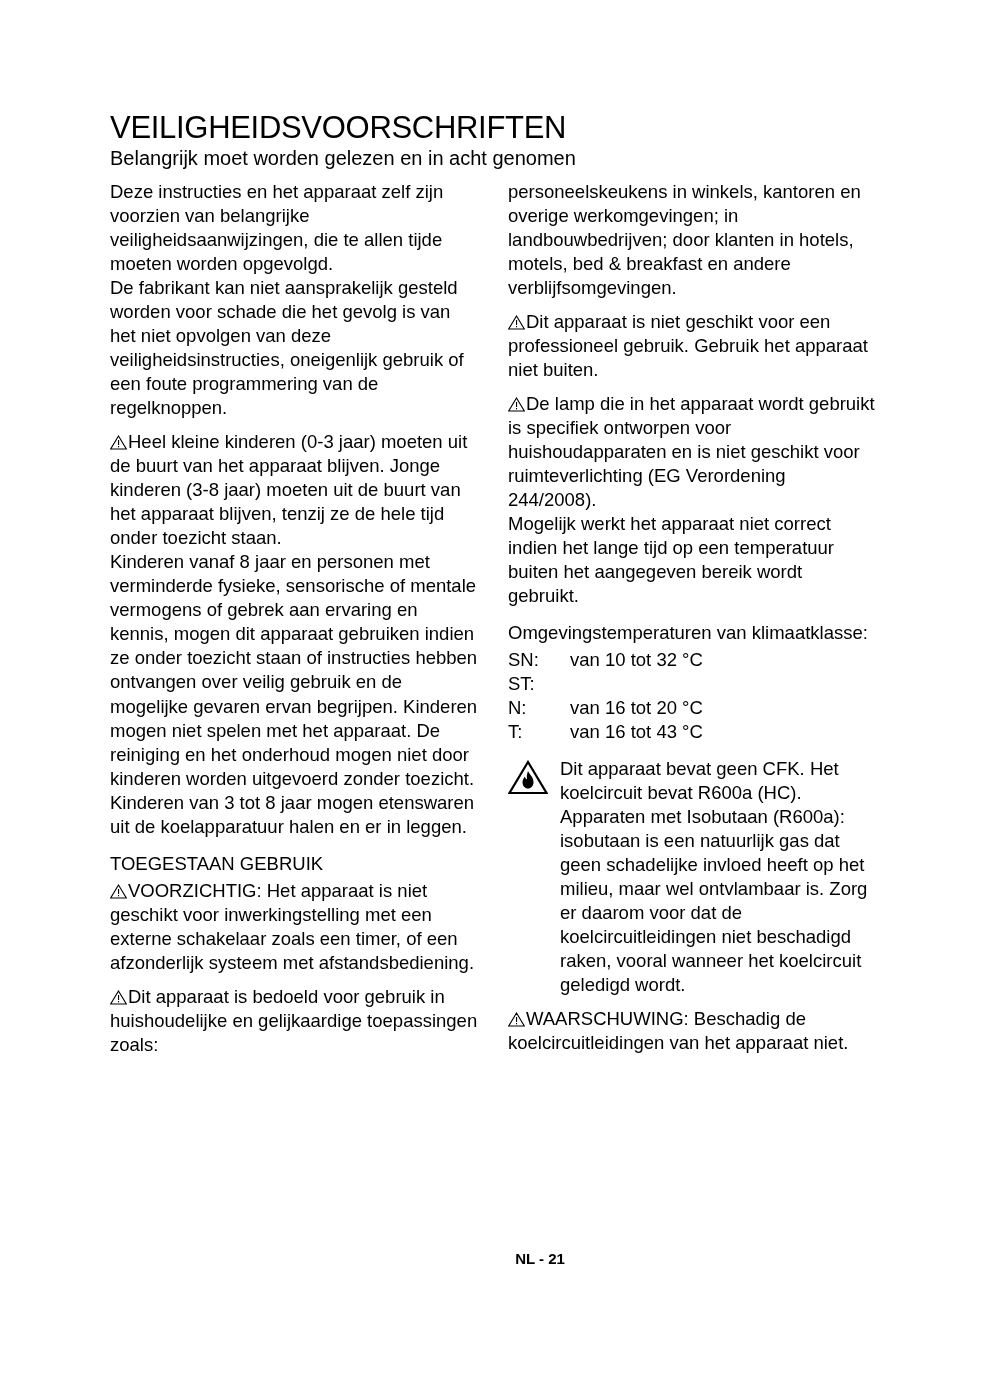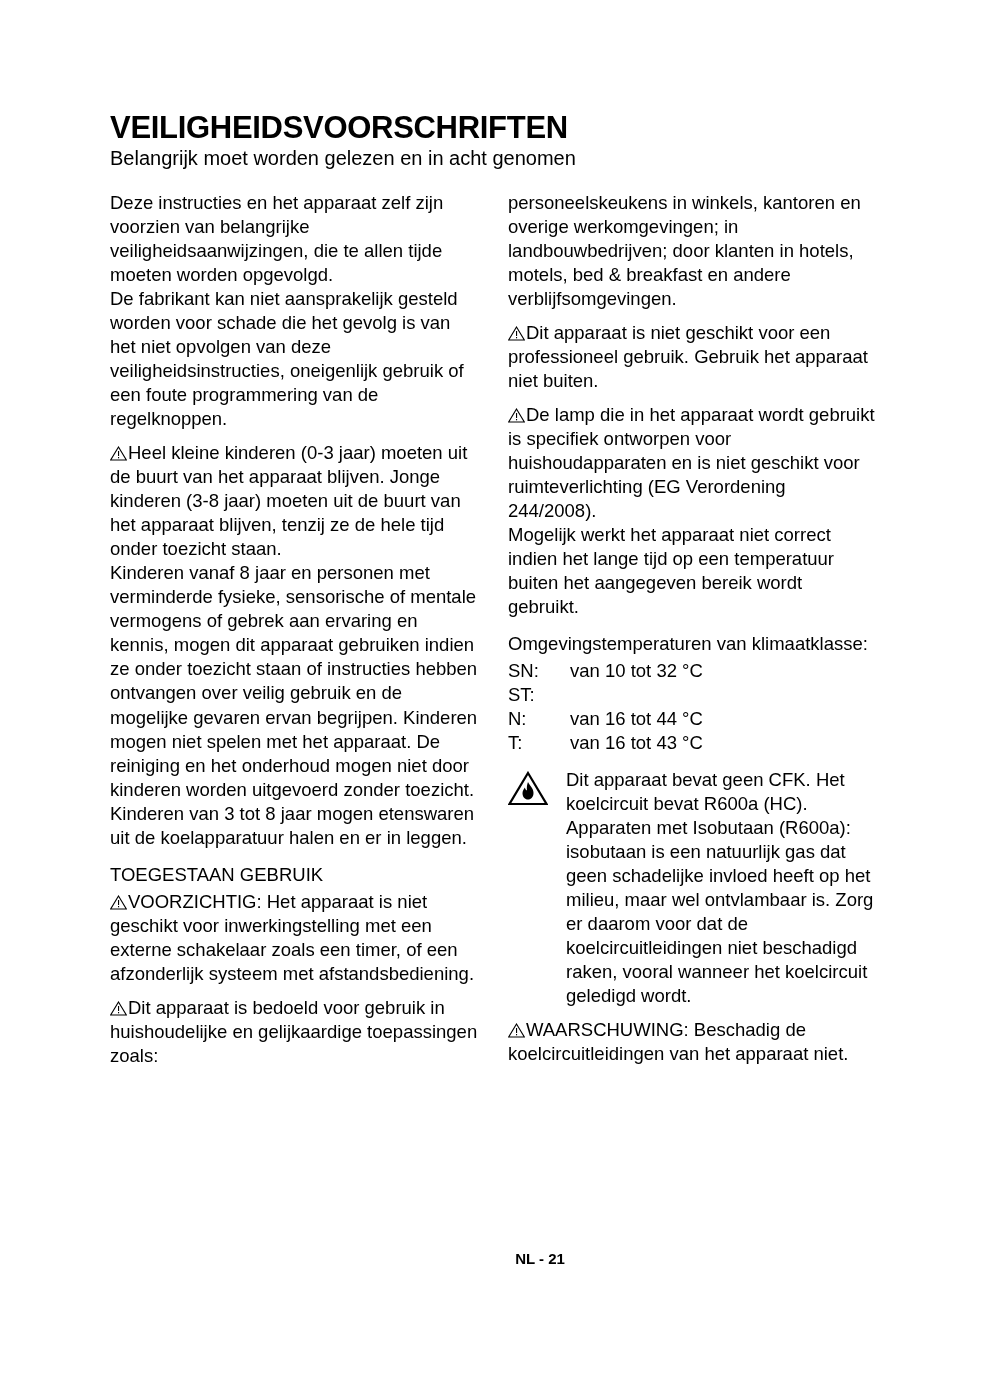--- a/index.html
+++ b/index.html
@@ -17,30 +17,30 @@
   }
   .page {
     position: absolute;
     left: 110px;
     top: 112px;
     width: 768px;
     height: 1210px;
   }
   .doc-title {
     font-size: 31px;
-    font-weight: bold;
+    font-weight: normal;
     letter-spacing: -0.3px;
     line-height: 1.05;
     margin: 0 0 2px 0;
   }
   .doc-subtitle {
     font-size: 20px;
     font-weight: normal;
     line-height: 1.15;
-    margin: 0 0 21px 0;
+    margin: 0 0 10px 0;
   }
   .columns {
     display: flex;
     gap: 28px;
     align-items: flex-start;
   }
   .col {
     width: 370px;
   }
   p {
@@ -71,21 +71,21 @@
   .temp-label {
     width: 62px;
     flex: 0 0 62px;
   }
   .temp-value {
     flex: 1 1 auto;
   }
   .flammable-block {
     display: flex;
     margin-top: 12px;
-    gap: 16px;
+    gap: 10px;
   }
   .flammable-icon {
     flex: 0 0 42px;
     width: 42px;
     padding-top: 3px;
   }
   .flammable-text {
     flex: 1 1 auto;
     font-size: 18.5px;
     line-height: 1.30;
@@ -173,21 +173,21 @@
       <div class="temp-table">
         <div class="temp-row">
           <span class="temp-label">SN:</span>
           <span class="temp-value">van 10 tot 32 °C</span>
         </div>
         <div class="temp-row">
           <span class="temp-label">ST:</span>
         </div>
         <div class="temp-row">
           <span class="temp-label">N:</span>
-          <span class="temp-value">van 16 tot 44 °C</span>
+          <span class="temp-value">van 16 tot 20 °C</span>
         </div>
         <div class="temp-row">
           <span class="temp-label">T:</span>
           <span class="temp-value">van 16 tot 43 °C</span>
         </div>
       </div>
 
       <div class="flammable-block">
         <div class="flammable-icon">
           <svg width="40" height="35" viewBox="0 0 40 35">

